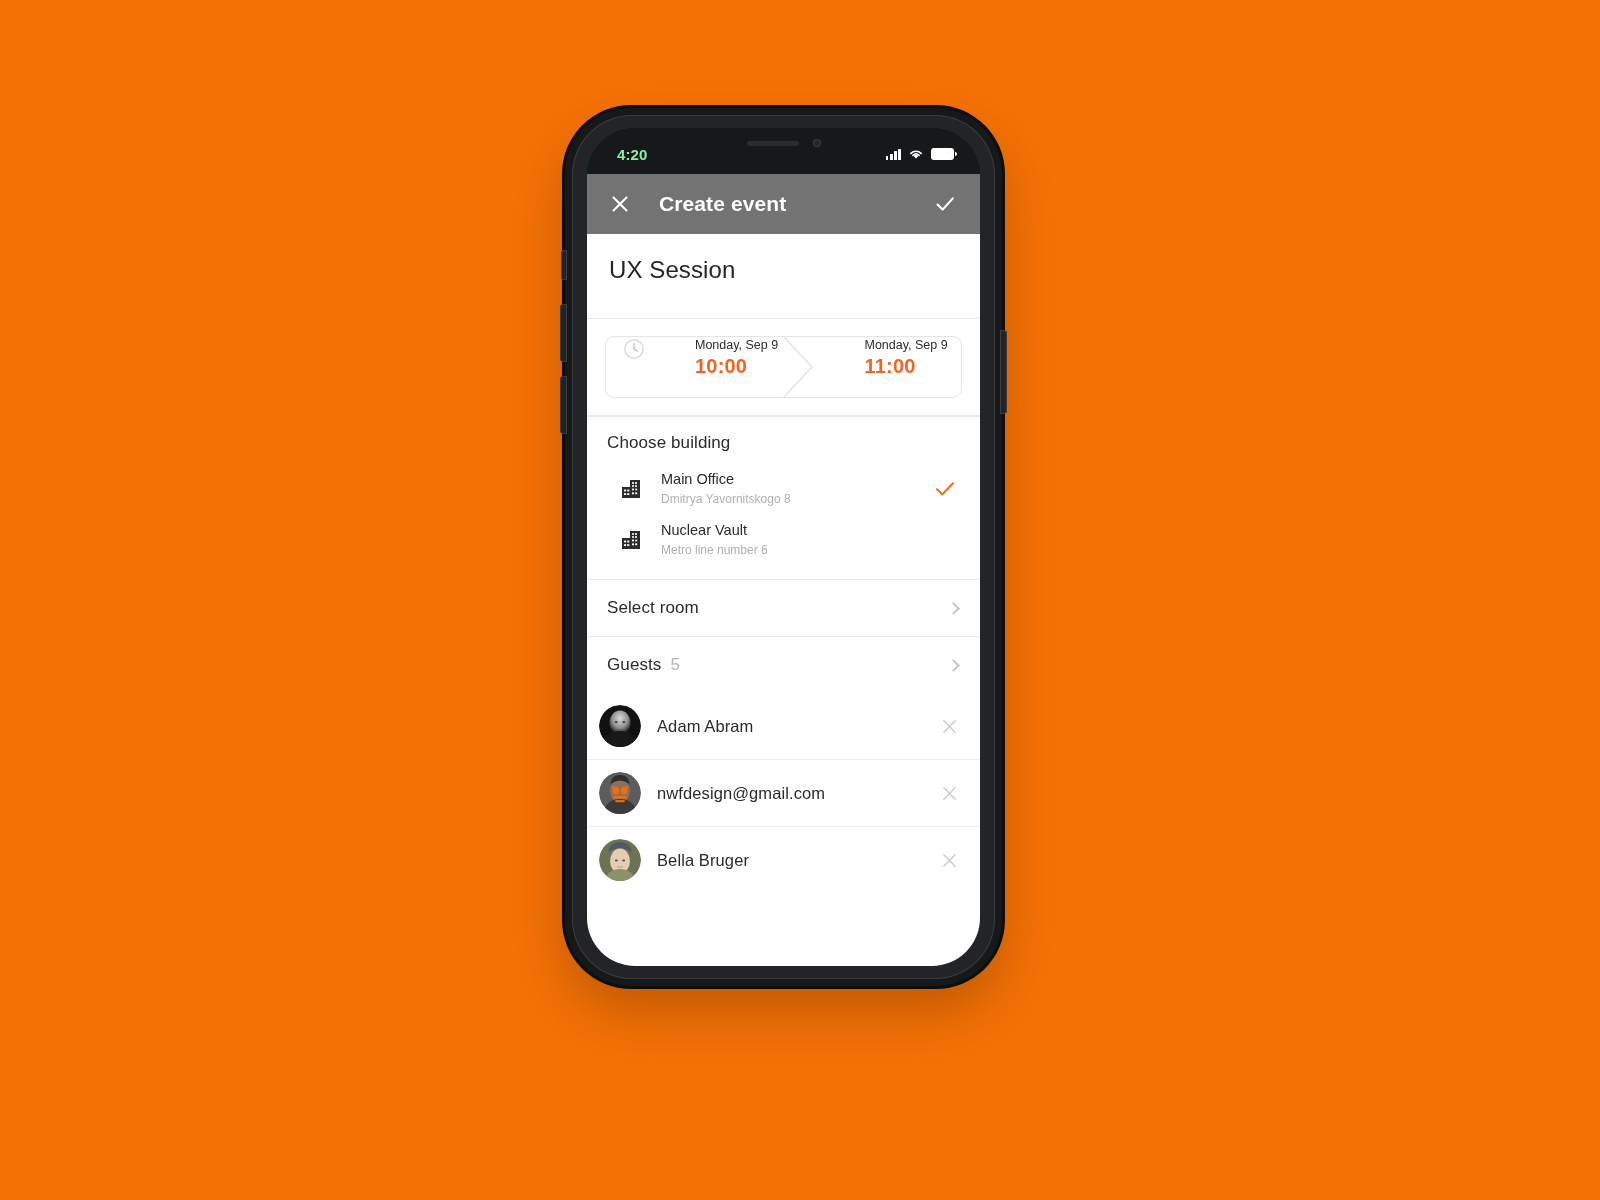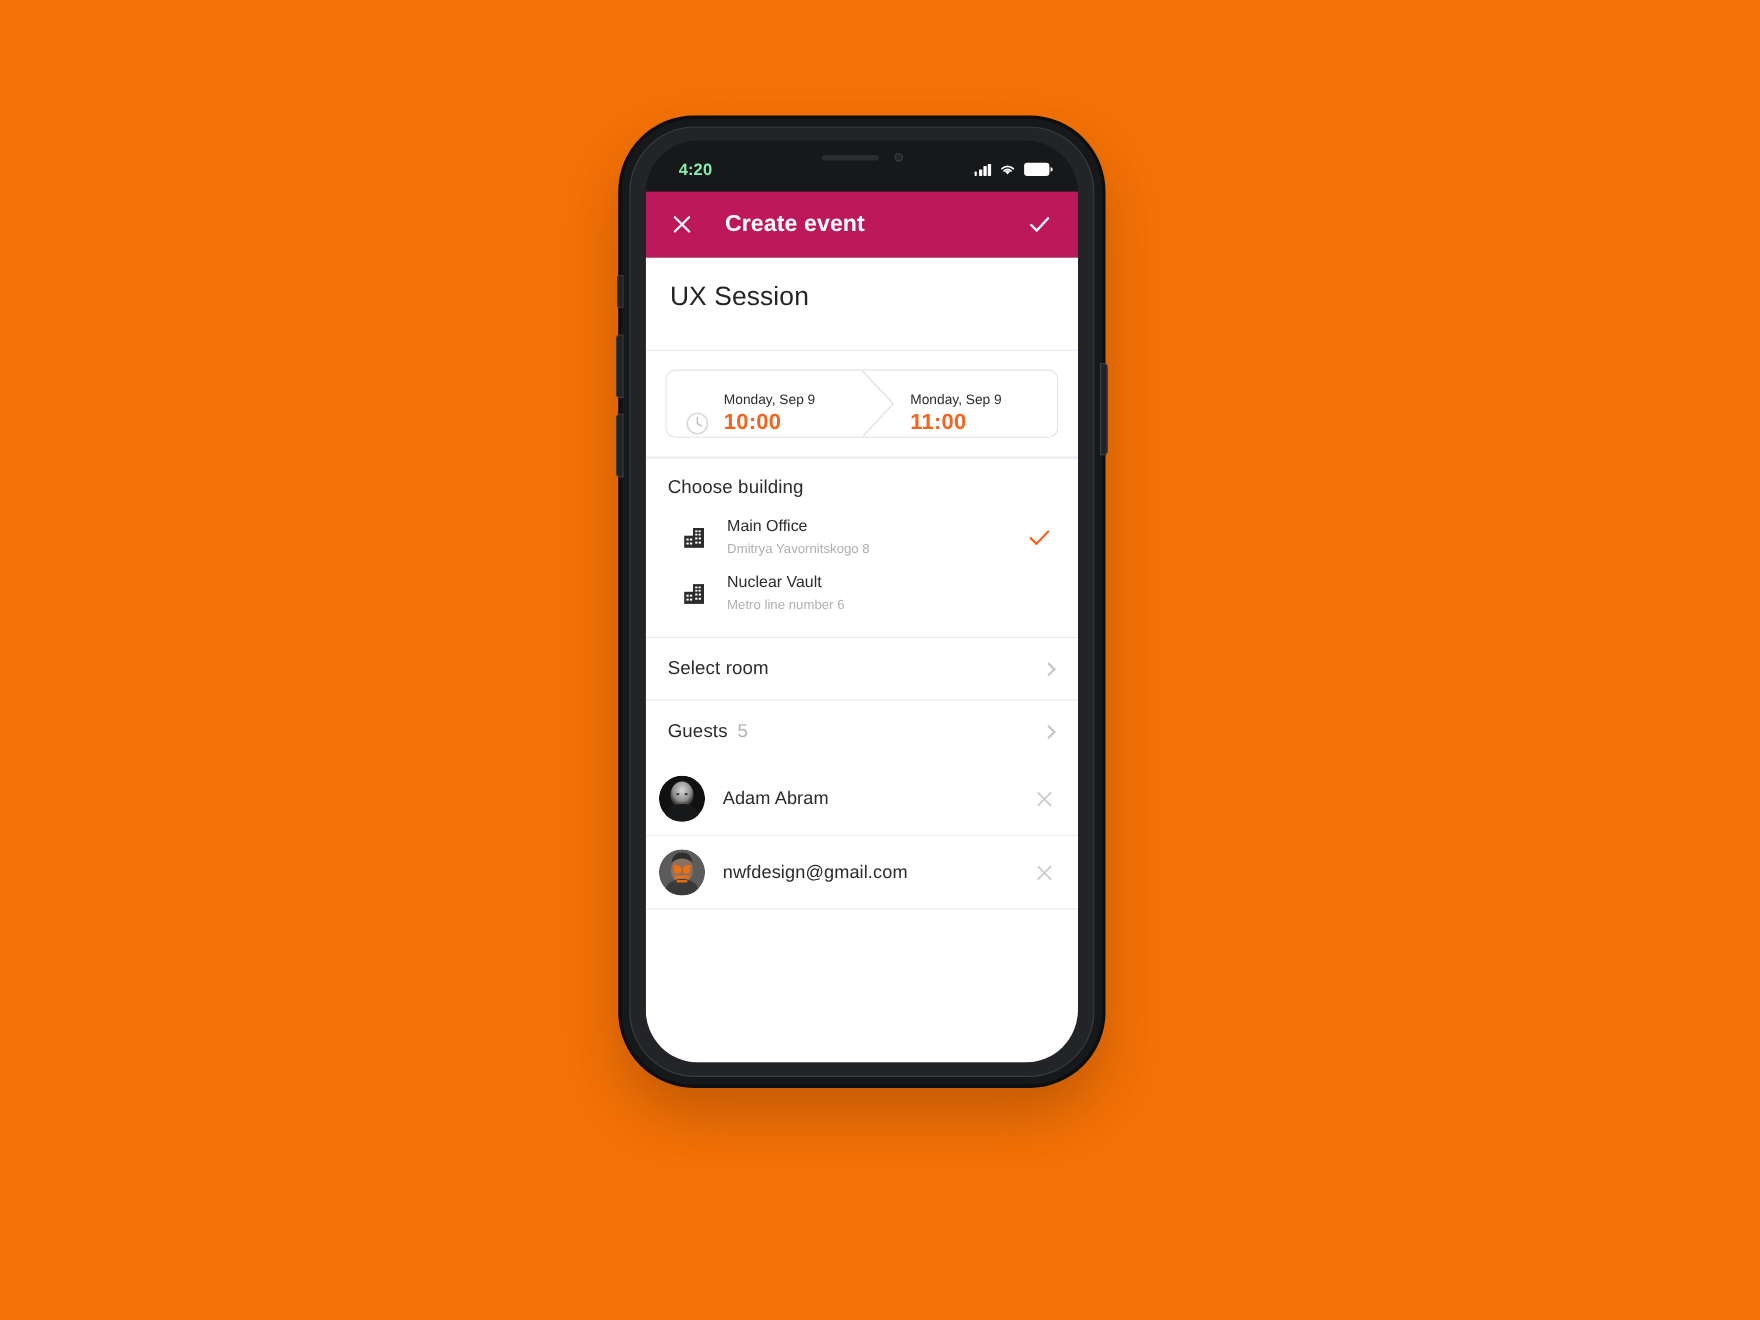--- a/index.html
+++ b/index.html
@@ -76,21 +76,21 @@
   }
   .battery:after{
     content:""; position:absolute; right:-3px; top:3.5px;
     width:2px; height:4.5px; border-radius:0 2px 2px 0; background:#fff;
   }
 
   
   .appbar{
     position:relative; z-index:10;
     height:60px;
-    background:#be185d;
+    background:#737373;
     display:flex; align-items:center;
     padding:0 22px 0 20px;
     color:#fff;
   }
   .appbar-title{ font-size:21px; font-weight:700; margin-left:26px; letter-spacing:.1px;}
   .appbar-spacer{ flex:1; }
   .icon-btn{ width:26px; height:26px; display:flex; align-items:center; justify-content:center; cursor:pointer; }
 
   
   .sheet{
@@ -106,22 +106,23 @@
   .title-block{ padding:22px 22px 34px 22px; }
   .event-title{ font-size:24px; color:#252525; letter-spacing:.1px; }
 
   
   .dt-wrap{ padding:17px 18px 17px 18px; }
   .dt-box{
     position:relative;
     height:62px;
     border:1px solid #e4e4e4;
     border-radius:9px;
-    display:flex; align-items:flex-end;
+    display:flex; align-items:flex-start;
     background:#fff;
+    gap:37px;
   }
   .dt-chevron{
     position:absolute; left:49.5%; top:0; height:100%; width:32px;
     pointer-events:none;
   }
   .clock{
     margin-left:16px; margin-right:12px;
     width:24px; height:24px; flex:0 0 auto;
   }
   .dt-half{ display:flex; flex-direction:column; justify-content:center; }
@@ -390,17 +391,35 @@
             </svg>
           </div>
           <div class="guest-name">nwfdesign@gmail.com</div>
           <div class="guest-spacer"></div>
           <svg class="x-remove" viewBox="0 0 18 18">
             <path d="M3 3 L15 15 M15 3 L3 15" stroke="#c9c9c9" stroke-width="1.5" stroke-linecap="round"></path>
           </svg>
         </div>
         <div class="hr-inset"></div>
 
+        <div class="guest-row">
+          <div class="avatar">
+            <svg viewBox="0 0 42 42" width="42" height="42">
+              <circle cx="21" cy="21" r="21" fill="#6c7254"></circle>
+              <ellipse cx="21" cy="22" rx="10" ry="12.5" fill="#e4cdb6"></ellipse>
+              <ellipse cx="21" cy="40" rx="14" ry="10" fill="#8d9168"></ellipse>
+              <path d="M9.5 13.5 q11.5 -9 23 0 q-1 -10.5 -11.5 -10.5 q-10.5 0 -11.5 10.5Z" fill="#4f5a63"></path>
+              <ellipse cx="17.4" cy="21.5" rx="1.5" ry="1.1" fill="#57503f"></ellipse>
+              <ellipse cx="24.6" cy="21.5" rx="1.5" ry="1.1" fill="#57503f"></ellipse>
+              <path d="M18 27.6 q3 1.5 6 0" stroke="#bb9a84" stroke-width="1" fill="none"></path>
+            </svg>
+          </div>
+          <div class="guest-name">Bella Bruger</div>
+          <div class="guest-spacer"></div>
+          <svg class="x-remove" viewBox="0 0 18 18">
+            <path d="M3 3 L15 15 M15 3 L3 15" stroke="#c9c9c9" stroke-width="1.5" stroke-linecap="round"></path>
+          </svg>
+        </div>
 
       </div>
     </div>
   </div>
 </div>
 
 </body></html>

